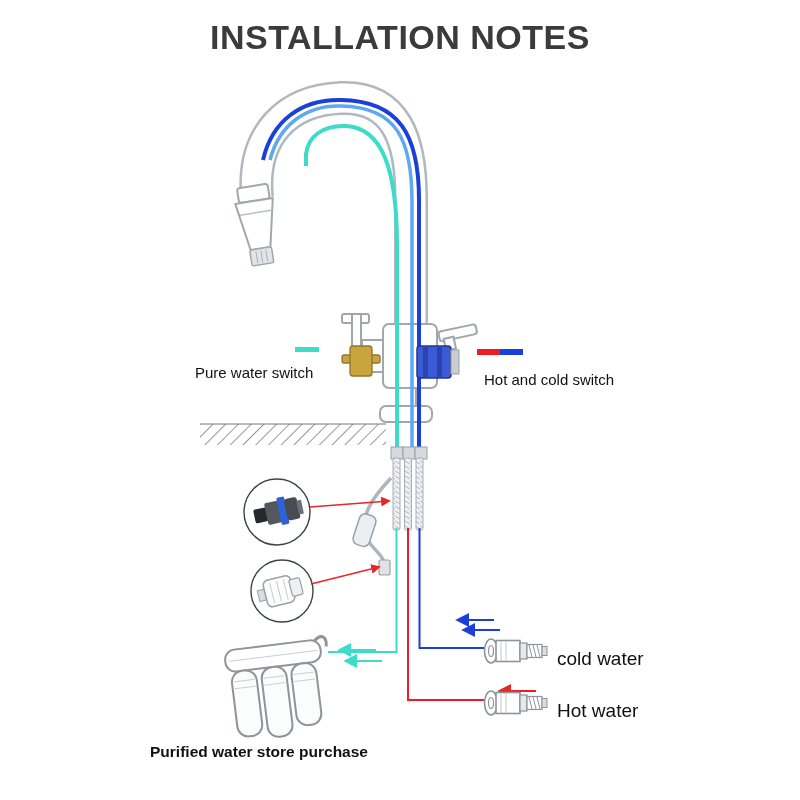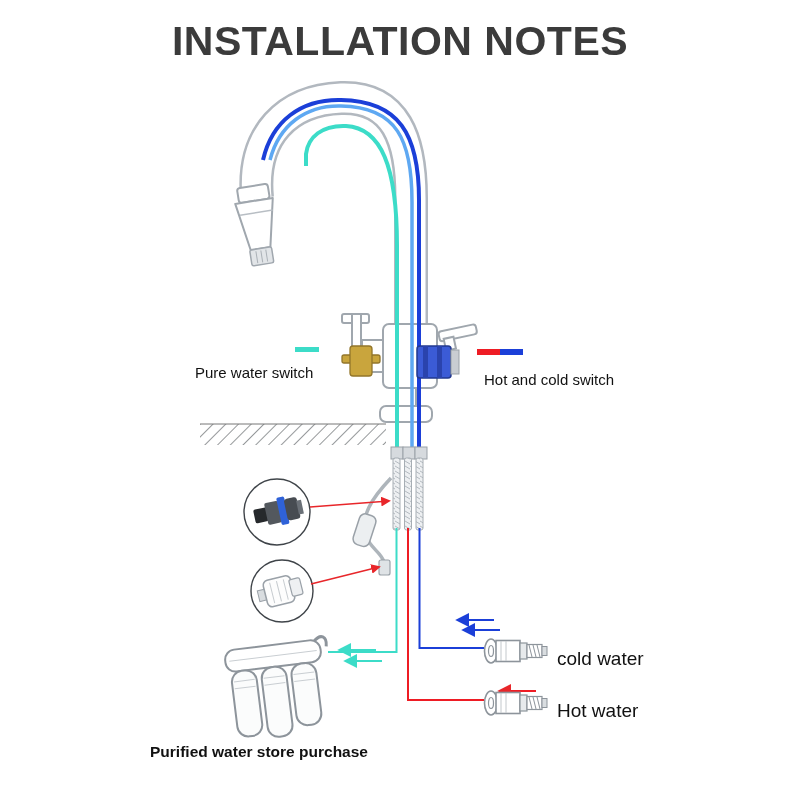--- a/index.html
+++ b/index.html
@@ -2,21 +2,21 @@
 <html><head>
 <meta charset="utf-8">
 <style>
   html,body{margin:0;padding:0;background:#ffffff;}
   .canvas{
     position:relative;width:800px;height:800px;background:#ffffff;overflow:hidden;
     font-family:"Liberation Sans", sans-serif;
   }
   .page-title{
     position:absolute;top:18px;left:0;right:0;margin:0;text-align:center;
-    font-size:41px;font-weight:700;color:#3b3b3b;letter-spacing:0.5px;
+    font-size:34px;font-weight:700;color:#3b3b3b;letter-spacing:0.5px;
     font-family:"Liberation Sans", sans-serif;
   }
   svg text{font-family:"Liberation Sans", sans-serif;fill:#111111;}
   .lbl-small{font-size:15px;font-weight:400;}
   .lbl-big{font-size:19px;font-weight:400;}
   .lbl-bold{font-size:15.5px;font-weight:700;}
 </style>
 </head>
 <body>
 

